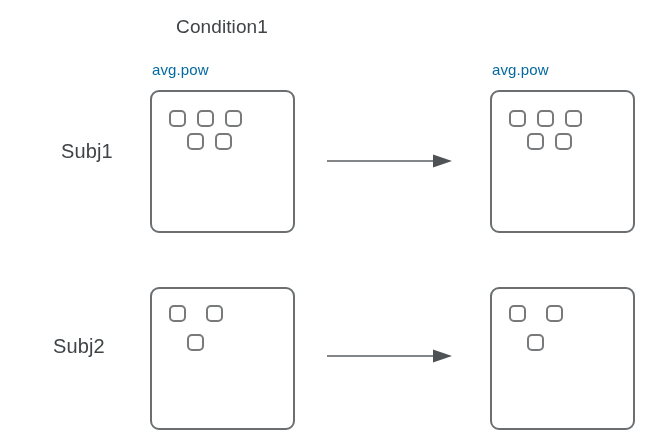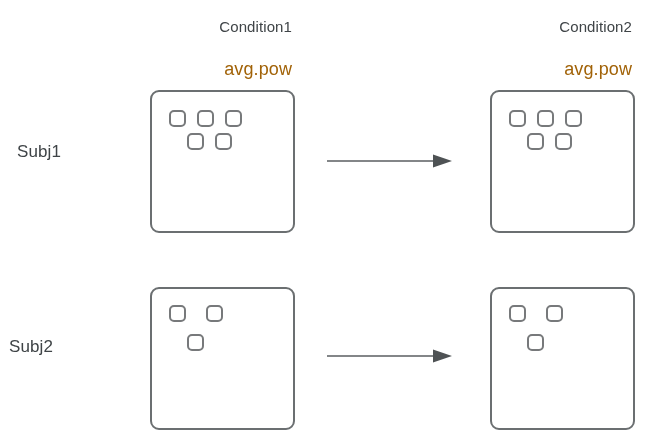--- a/index.html
+++ b/index.html
@@ -12,43 +12,44 @@
   }
   #canvas {
     position: relative;
     width: 652px;
     height: 448px;
     background: #ffffff;
     overflow: hidden;
   }
   .col-header {
     position: absolute;
-    font-size: 15px;
+    font-size: 19px;
     line-height: 17px;
     color: #3f4447;
-    text-align: right;
+    text-align: center;
     white-space: nowrap;
     letter-spacing: 0.1px;
   }
   .col-sub {
     position: absolute;
-    font-size: 18px;
+    font-size: 15px;
     line-height: 17px;
-    color: #a16207;
-    text-align: right;
+    color: #0369a1;
+    text-align: left;
     white-space: nowrap;
     letter-spacing: 0.1px;
   }
   .row-label {
     position: absolute;
-    font-size: 17px;
+    font-size: 20px;
     line-height: 17px;
     color: #3f4447;
     white-space: nowrap;
     letter-spacing: 0.1px;
+    margin-left: 44px;
   }
   .panel {
     position: absolute;
     box-sizing: border-box;
     background: #ffffff;
     border: 2px solid #6b6f71;
     border-radius: 9px;
   }
   .chip {
     position: absolute;
@@ -72,21 +73,20 @@
   }
 </style>
 </head>
 <body>
 
 <div id="canvas">
 
   <div class="col-header" style="left:152px; top:18px; width:140px;">Condition1</div>
   <div class="col-sub" style="left:152px; top:61px; width:140px;">avg.pow</div>
 
-  <div class="col-header" style="left:492px; top:18px; width:140px;">Condition2</div>
   <div class="col-sub" style="left:492px; top:61px; width:140px;">avg.pow</div>
 
   <div class="row-label" style="left:17px; top:143px;">Subj1</div>
   <div class="row-label" style="left:9px; top:338px;">Subj2</div>
 
   <div class="panel" style="left:150px; top:90px; width:145px; height:143px;">
     <div class="chip" style="left:17px; top:18px;"></div>
     <div class="chip" style="left:45px; top:18px;"></div>
     <div class="chip" style="left:73px; top:18px;"></div>
     <div class="chip" style="left:35px; top:41px;"></div>

